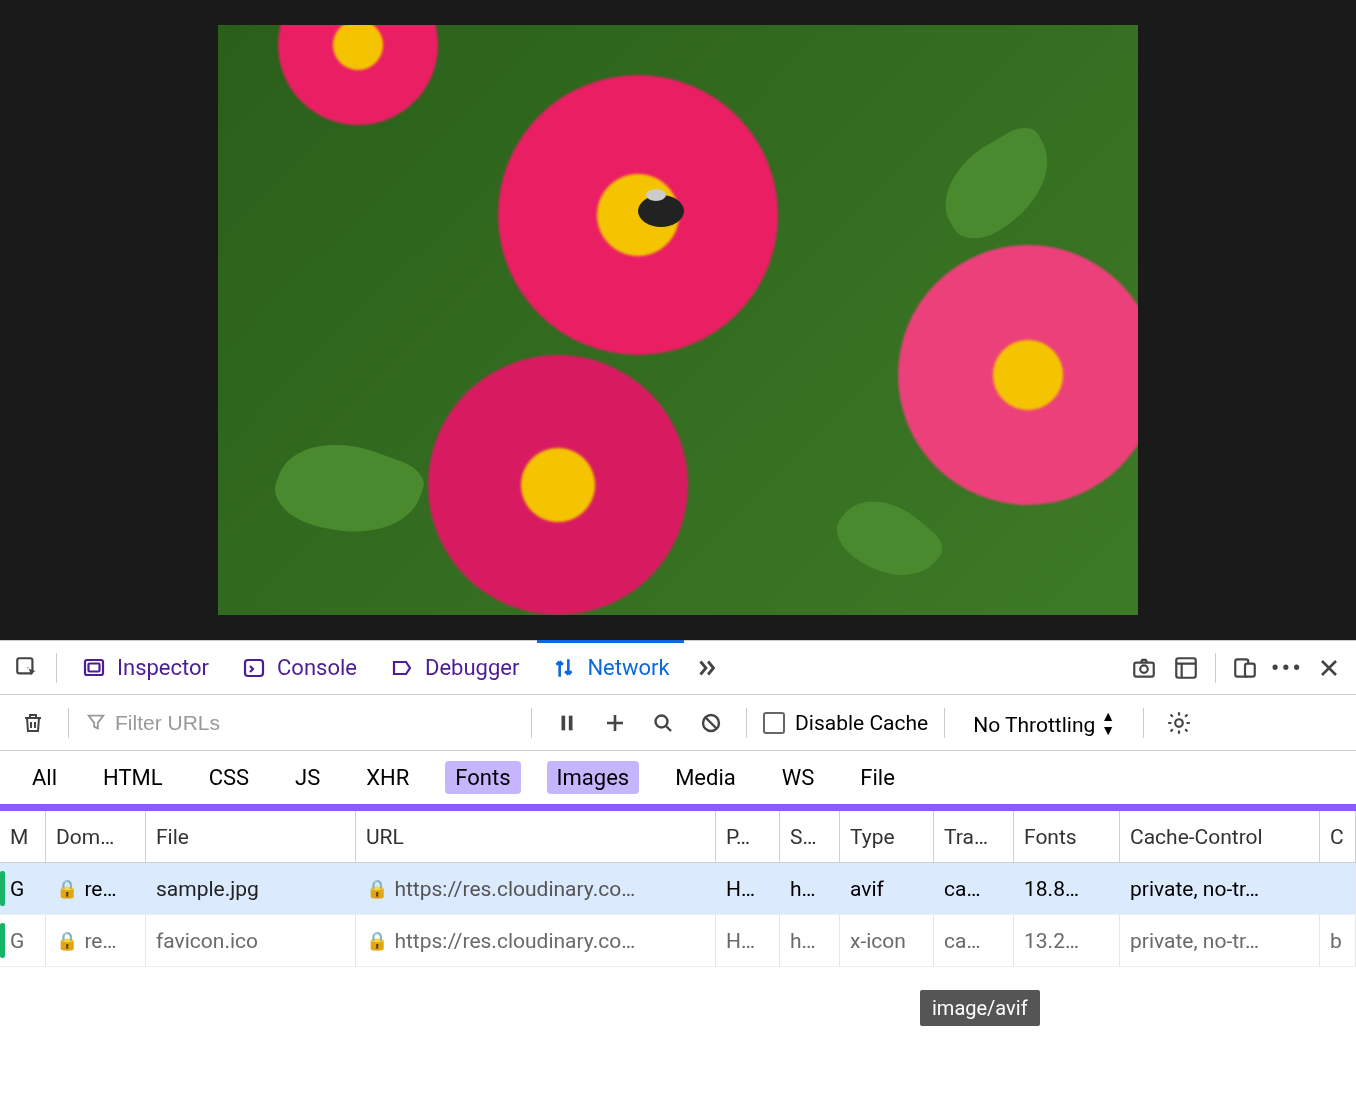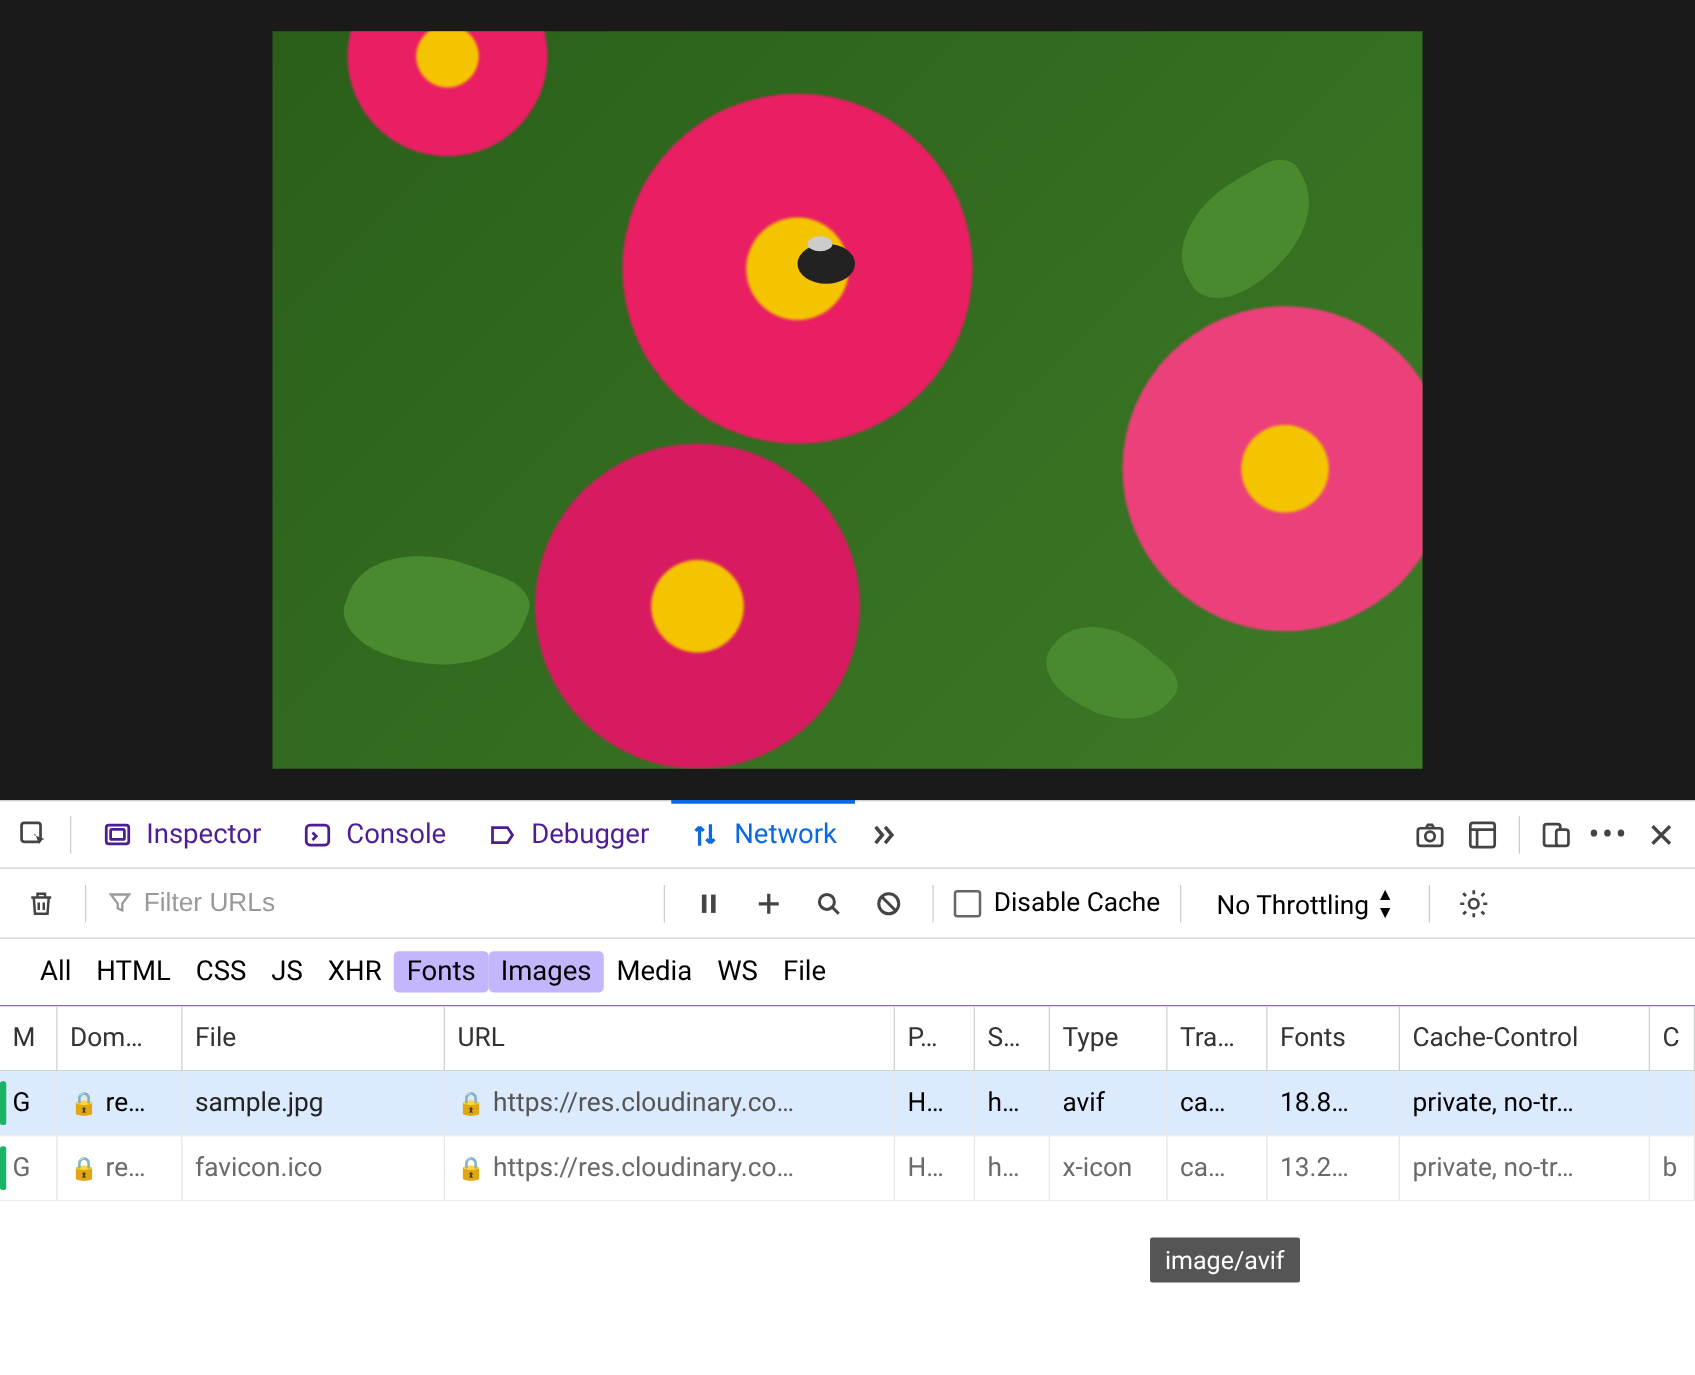--- a/index.html
+++ b/index.html
@@ -101,24 +101,24 @@
   background:transparent;
 }
 .filter-input::placeholder { color:#999; }
 .checkbox {
   width:22px; height:22px; border:2px solid #666; border-radius:3px; display:inline-block;
 }
 .throttle { display:flex; align-items:flex-end; gap:6px; padding:0 12px; }
 
 
 .filters-row {
-  display:flex; align-items:center; 
+  display:flex; align-items:center; gap:26px;
   padding:10px 22px;
   font-size:22px;
-  border-bottom:1px solid #8b5cf6;
+  border-bottom:7px solid #8b5cf6;
 }
 .chip { padding:4px 10px; border-radius:4px; cursor:pointer; }
 .chip.sel { background:#c4b5fd; }
 
 
 .table { width:100%; font-size:21px; }
 .thead, .trow { display:grid; grid-template-columns: 46px 100px 210px 360px 64px 60px 94px 80px 106px 200px 36px; align-items:center; height:52px; }
 .thead { border-bottom:1px solid #d0d0d0; color:#333; }
 .th, .td { padding:0 10px; white-space:nowrap; overflow:hidden; text-overflow:ellipsis; border-right:1px solid #e6e6e6; height:100%; display:flex; align-items:center; gap:6px;}
 .thead .th { border-right:1px solid #d0d0d0; }

